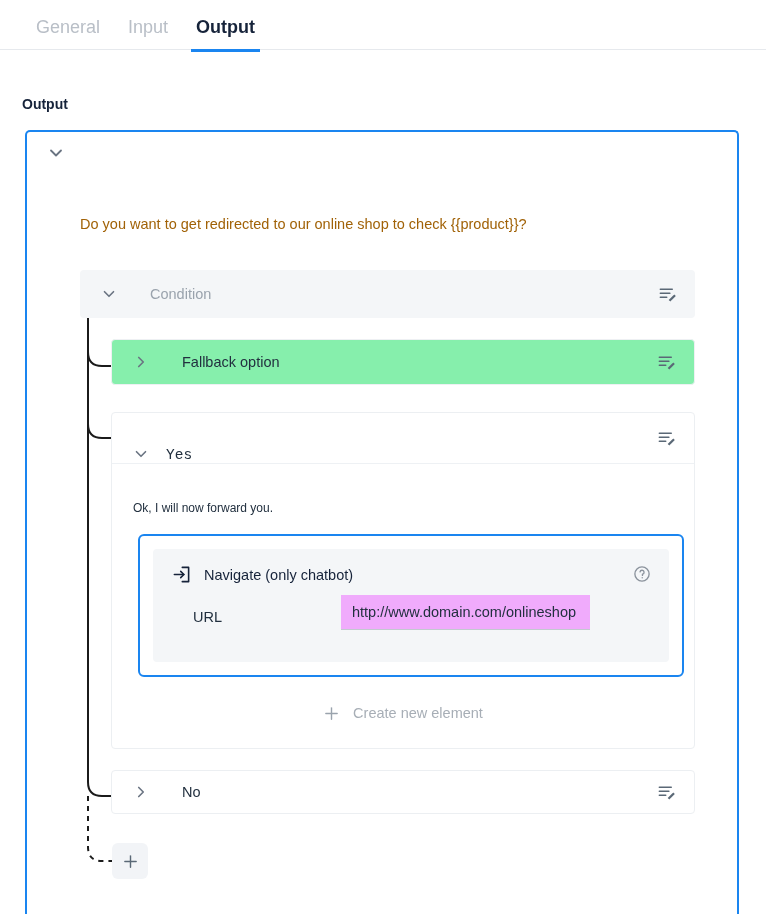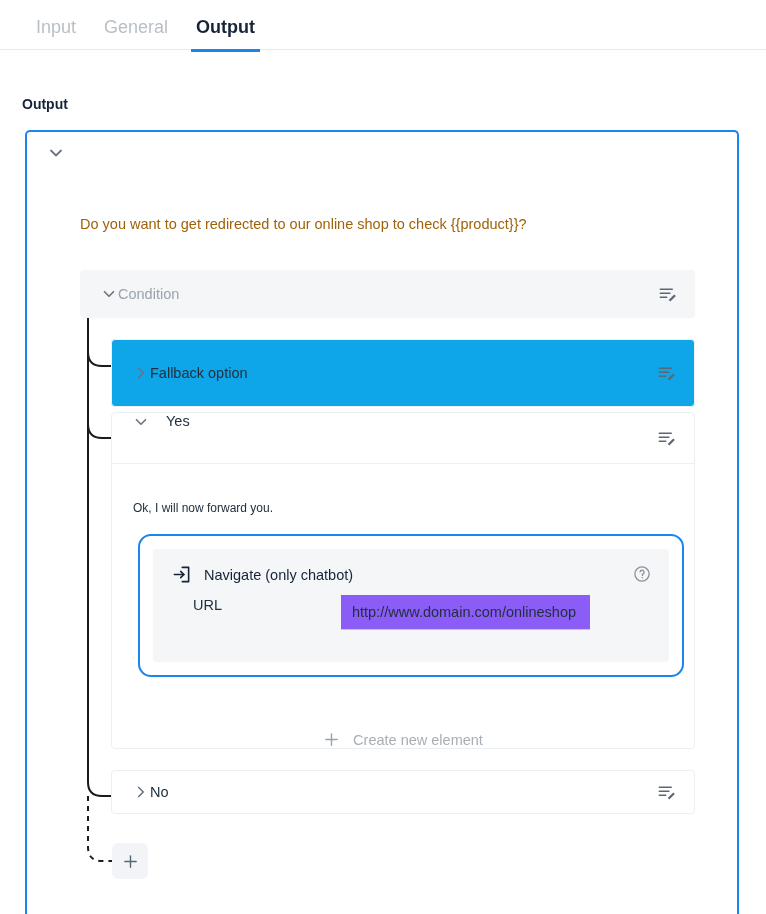--- a/index.html
+++ b/index.html
@@ -99,21 +99,21 @@
     position: absolute;
     border-radius: 4px;
   }
   .row .chev {
     width: 18px;
     height: 18px;
     margin-left: 20px;
     flex: 0 0 auto;
   }
   .row .row-label {
-    margin-left: 0;
+    margin-left: 32px;
     font-size: 14.5px;
   }
   .row .edit-icon {
     position: absolute;
     right: 18px;
     top: 50%;
     transform: translateY(-50%);
     width: 19px;
     height: 19px;
     cursor: pointer;
@@ -125,22 +125,22 @@
     width: 615px;
     height: 48px;
     background: #f4f6f8;
   }
   .condition-row .row-label { color: #9aa3ad; }
 
   .fallback-row {
     left: 84px;
     top: 207px;
     width: 584px;
-    height: 68px;
-    background: #0ea5e9;
+    height: 46px;
+    background: #86efac;
     border: 1px solid #eef0f3;
   }
   .fallback-row .row-label { color: #22303f; }
 
   .no-row {
     left: 84px;
     top: 638px;
     width: 584px;
     height: 44px;
     background: #ffffff;
@@ -157,23 +157,24 @@
     height: 337px;
     background: #ffffff;
     border: 1px solid #eceff2;
     border-radius: 4px;
     box-sizing: border-box;
   }
   .yes-header {
     position: relative;
     height: 51px;
     display: flex;
-    align-items: flex-start;
+    align-items: flex-end;
     border-bottom: 1px solid #eef1f4;
     box-sizing: border-box;
+    font-family: Liberation Mono, monospace;
   }
   .yes-header .chev {
     width: 18px; height: 18px; margin-left: 20px; flex: 0 0 auto;
   }
   .yes-header .row-label {
     margin-left: 16px;
     font-size: 14.5px;
     color: #22303f;
   }
   .yes-header .edit-icon {
@@ -194,21 +195,21 @@
   }
 
   
   .navigate-wrap {
     position: absolute;
     left: 26px;
     top: 121px;
     width: 546px;
     height: 143px;
     border: 2px solid #1a85f0;
-    border-radius: 13px;
+    border-radius: 6px;
     box-sizing: border-box;
     background: #ffffff;
     padding: 13px;
   }
   .navigate-inner {
     width: 100%;
     height: 100%;
     background: #f4f6f8;
     border-radius: 4px;
     box-sizing: border-box;
@@ -231,50 +232,50 @@
     position: absolute;
     right: 18px;
     top: 16px;
     width: 18px;
     height: 18px;
     cursor: pointer;
   }
   .url-label {
     position: absolute;
     left: 40px;
-    top: 48px;
+    top: 60px;
     font-size: 14.5px;
     color: #22303f;
   }
   .url-input {
     position: absolute;
     left: 188px;
     top: 46px;
     width: 249px;
     height: 35px;
-    background: #8b5cf6;
+    background: #f0abfc;
     border: none;
     border-bottom: 1px solid #c3c9d0;
     box-sizing: border-box;
     font-family: "Liberation Sans", sans-serif;
     font-size: 14.5px;
     color: #22303f;
     padding: 0 11px;
     outline: none;
   }
 
   
   .create-new {
     position: absolute;
     left: 0;
     top: 265px;
     width: 100%;
     height: 70px;
     display: flex;
-    align-items: flex-end;
+    align-items: center;
     justify-content: center;
     cursor: pointer;
   }
   .create-new .plus {
     width: 17px;
     height: 17px;
     margin-right: 13px;
   }
   .create-new .cn-label {
     font-size: 14.5px;
@@ -304,22 +305,22 @@
     align-items: center;
     justify-content: center;
     cursor: pointer;
   }
   .add-button .plus { width: 17px; height: 17px; }
 </style>
 </head>
 <body>
 
 <div class="tabbar">
+  <div class="tab">General</div>
   <div class="tab">Input</div>
-  <div class="tab">General</div>
   <div class="tab active">Output</div>
 </div>
 
 <div class="section-label">Output</div>
 
 <div class="output-card">
 
   <svg class="tree-svg" viewBox="0 0 714 784">
 
     <path d="M 61 186 L 61 650" stroke="#1b1b1b" stroke-width="2" fill="none"></path>

